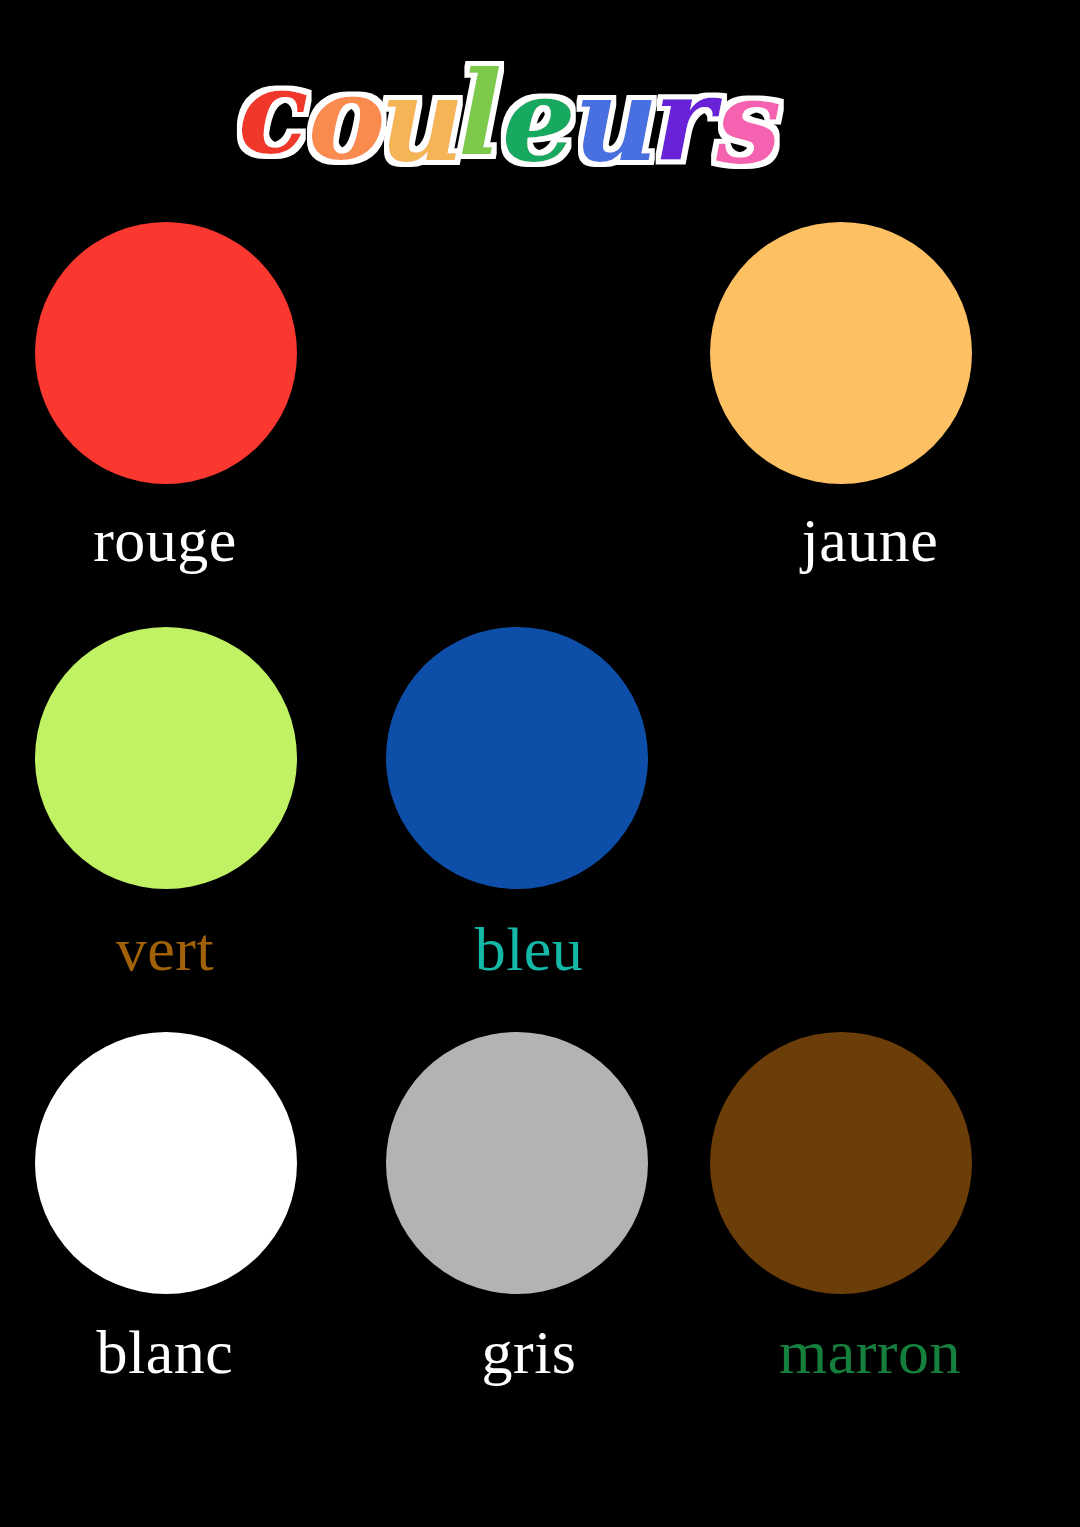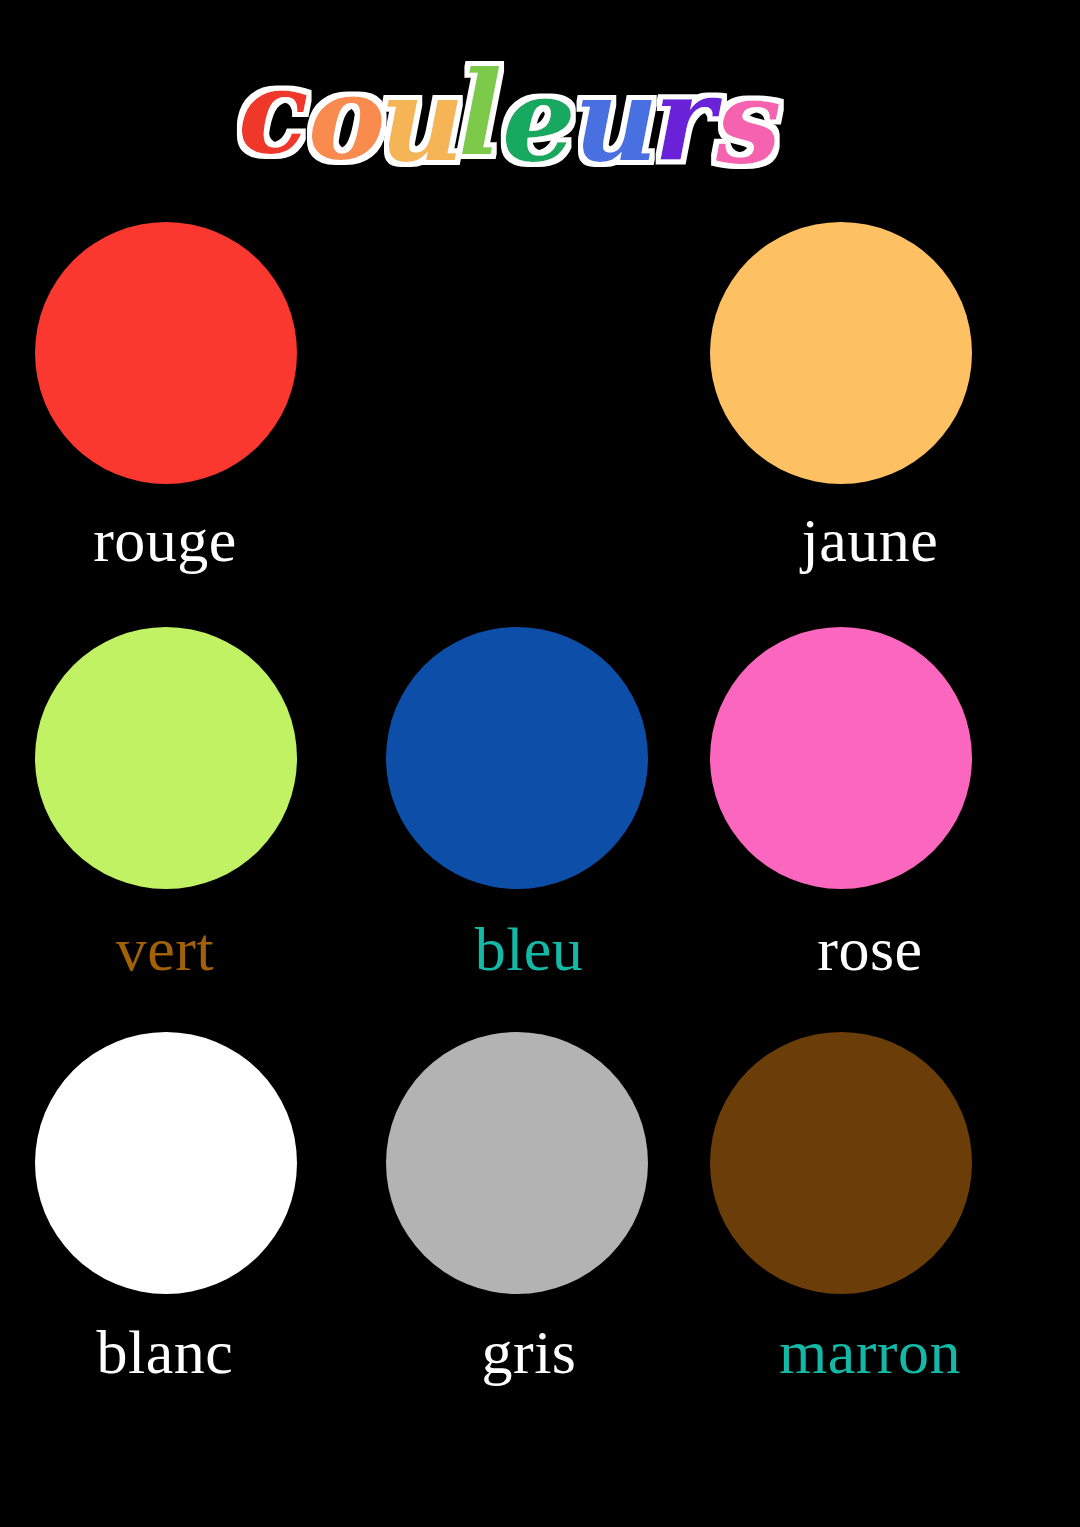--- a/index.html
+++ b/index.html
@@ -133,35 +133,31 @@
 
     <div class="swatch-row row-1">
       <div class="swatch-cell col-0">
         <div class="swatch-disc" style="background-color: rgb(192, 242, 100);"></div>
         <div class="swatch-label" style="color: #a16207;">vert</div>
       </div>
       <div class="swatch-cell col-1">
         <div class="swatch-disc" style="background-color: rgb(13, 79, 168);"></div>
         <div class="swatch-label" style="color: #14b8a6;">bleu</div>
       </div>
-      <div class="swatch-cell col-2">
-        <div class="swatch-disc" style="background-color: rgb(251, 102, 190);"></div>
-        <div class="swatch-label" style="color: rgb(255, 255, 255);">rose</div>
-      </div>
     </div>
 
     <div class="swatch-row row-2">
       <div class="swatch-cell col-0">
         <div class="swatch-disc" style="background-color: rgb(255, 255, 255);"></div>
         <div class="swatch-label" style="color: rgb(255, 255, 255);">blanc</div>
       </div>
       <div class="swatch-cell col-1">
         <div class="swatch-disc" style="background-color: rgb(179, 179, 179);"></div>
         <div class="swatch-label" style="color: rgb(255, 255, 255);">gris</div>
       </div>
       <div class="swatch-cell col-2">
         <div class="swatch-disc" style="background-color: rgb(107, 61, 8);"></div>
-        <div class="swatch-label" style="color: #14b8a6;">marron</div>
+        <div class="swatch-label" style="color: #15803d;">marron</div>
       </div>
     </div>
 
   </div>
 </div>
 
 </body></html>

